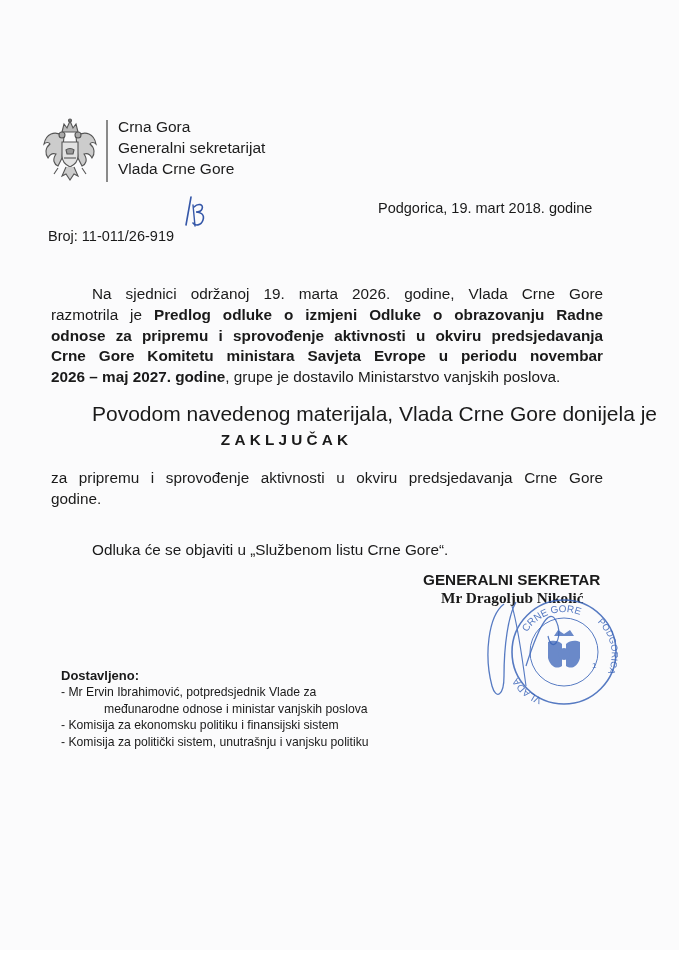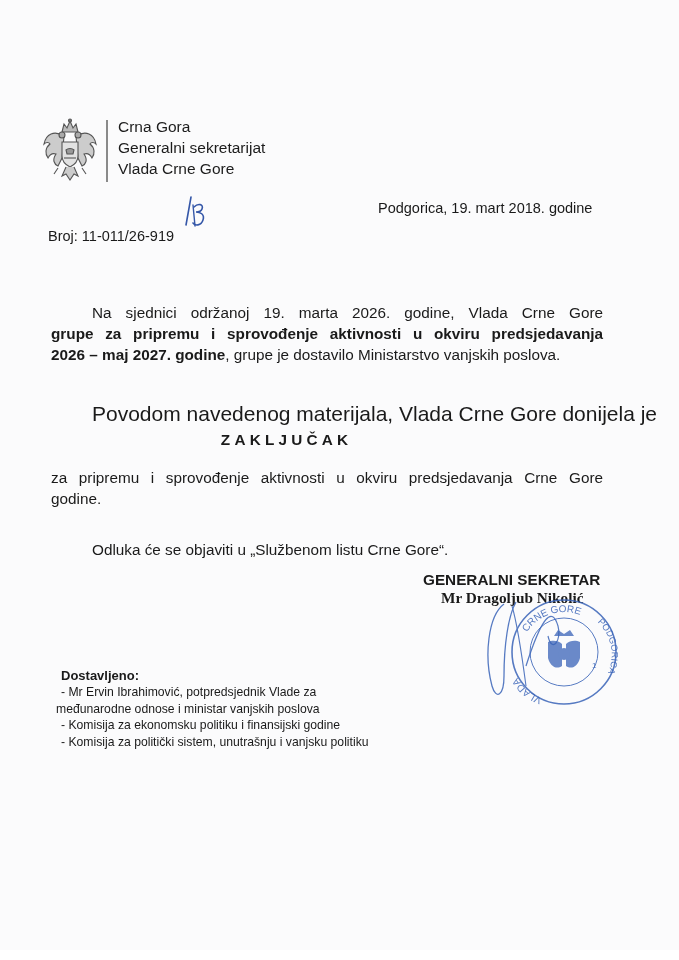--- a/index.html
+++ b/index.html
@@ -11,34 +11,34 @@
     .header { position: absolute; left: 40px; top: 116px; height: 70px; }
     .coat { position: absolute; left: 0; top: 2px; width: 60px; height: 66px; }
     .divider { position: absolute; left: 66px; top: 4px; width: 1.5px; height: 62px; background: #8a8a8a; }
     .header-lines { position: absolute; left: 78px; top: 0; font-weight: normal; font-size: 15.5px; line-height: 21px; white-space: nowrap; color: #1c1c1c; }
     .ref { position: absolute; left: 48px; top: 202px; font-size: 14.5px; white-space: nowrap; margin-top: 26px; }
     .ref-hand { position: absolute; left: 183px; top: 193px; width: 28px; height: 36px; }
     .place-date { position: absolute; left: 378px; top: 200px; font-size: 14.5px; white-space: nowrap; }
     .para { position: absolute; left: 51px; width: 552px; font-size: 15.3px; line-height: 20.8px; text-align: justify; }
     .para .line { display: block; text-align: justify; text-align-last: justify; white-space: nowrap; height: 20.8px; }
     .para .line.last { text-align-last: left; }
-    .indent { padding-left: 41px; margin-top: 19px; }
+    .indent { padding-left: 41px; }
     .bold { font-weight: bold; }
     .p1 { top: 284px; }
     .p2 { top: 404px; left: 92px; font-size: 21px; white-space: nowrap; }
     .title { position: absolute; left: 0; width: 561px; top: 431px; text-align: center; font-weight: bold; font-size: 15.3px; letter-spacing: 4.2px; padding-left: 12px; box-sizing: border-box; }
     .p3 { top: 468px; }
     .p4 { top: 540px; left: 92px; white-space: nowrap; font-size: 15.3px; }
     .sign-role { position: absolute; left: 423px; top: 571px; font-weight: bold; font-size: 15.3px; white-space: nowrap; }
     .sign-name { position: absolute; left: 441px; top: 589px; font-weight: bold; font-size: 15.3px; white-space: nowrap; font-family: Liberation Serif, serif; }
     .stamp { position: absolute; left: 482px; top: 596px; width: 140px; height: 112px; }
     .distrib { position: absolute; left: 48px; top: 668px; font-size: 12.2px; line-height: 16.4px; white-space: nowrap; }
     .distrib .head { font-weight: bold; font-size: 13px; }
     .distrib .item { display: block; padding-left: 13px; }
-    .distrib .cont { padding-left: 8px; }
+    .distrib .cont { padding-left: 8px; margin-left: 48px; }
   </style>
 </head>
 <body>
 
 <div class="page-bottom-edge"></div>
 
 <div class="header">
   <svg class="coat" viewBox="0 0 60 66">
     <g fill="none" stroke="#555" stroke-width="1.1">
 
@@ -72,22 +72,28 @@
   <path d="M8 4 L3 32" stroke="#3557a8" stroke-width="1.6" fill="none" stroke-linecap="round"></path>
   <path d="M11 14 C15 10, 21 11, 19 16 C18 19, 14 19, 13 19 C17 19, 22 21, 20 27 C18 33, 12 33, 10 30" stroke="#3557a8" stroke-width="1.6" fill="none" stroke-linecap="round"></path>
   <path d="M10 12 L12 33" stroke="#3557a8" stroke-width="1.4" fill="none" stroke-linecap="round"></path>
 </svg>
 <div class="place-date">Podgorica, 19. mart 2018. godine</div>
 
 <div class="para p1">
   <span class="line indent">
     <span>Na sjednici održanoj 19. marta 2026. godine, Vlada Crne Gore</span>
   </span>
+  <span class="line">
+    <span>razmotrila je </span><span class="bold">Predlog odluke o izmjeni Odluke o obrazovanju Radne</span>
+  </span>
   <span class="line bold">
-    <span>grupe za pripremu i sprovođenje aktivnosti u okviru predsjedavanja</span>
+    <span>odnose za pripremu i sprovođenje aktivnosti u okviru predsjedavanja</span>
+  </span>
+  <span class="line bold">
+    <span>Crne Gore Komitetu ministara Savjeta Evrope u periodu novembar</span>
   </span>
   <span class="line last">
     <span class="bold">2026 – maj 2027. godine</span><span>, grupe je dostavilo Ministarstvo vanjskih poslova.</span>
   </span>
 </div>
 
 <div class="para p2">Povodom navedenog materijala, Vlada Crne Gore donijela je</div>
 
 <div class="title">ZAKLJUČAK</div>
 
@@ -129,15 +135,15 @@
     <circle cx="82" cy="58" r="6"></circle>
   </g>
 
   <path d="M44 70 C60 20, 70 10, 76 30 C80 44, 70 58, 66 40" stroke="#3a64b8" stroke-width="1.2" fill="none" opacity="0.85"></path>
 </svg>
 
 <div class="distrib">
   <span class="item head">Dostavljeno:</span>
   <span class="item">- Mr Ervin Ibrahimović, potpredsjednik Vlade za</span>
   <span class="item cont">međunarodne odnose i ministar vanjskih poslova</span>
-  <span class="item">- Komisija za ekonomsku politiku i finansijski godine</span>
+  <span class="item">- Komisija za ekonomsku politiku i finansijski sistem</span>
   <span class="item">- Komisija za politički sistem, unutrašnju i vanjsku politiku</span>
 </div>
 
 </body></html>

